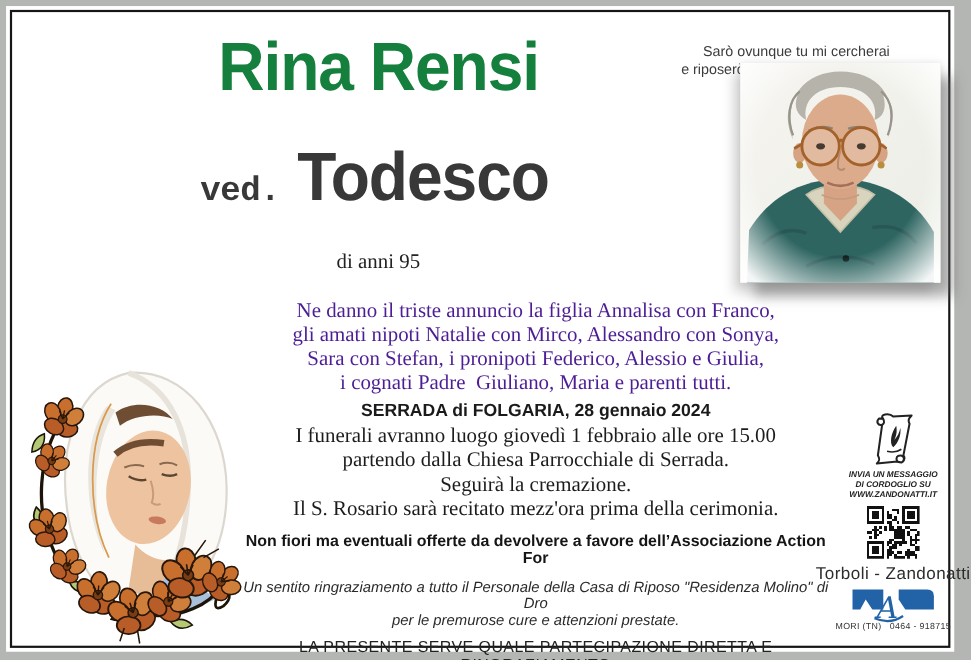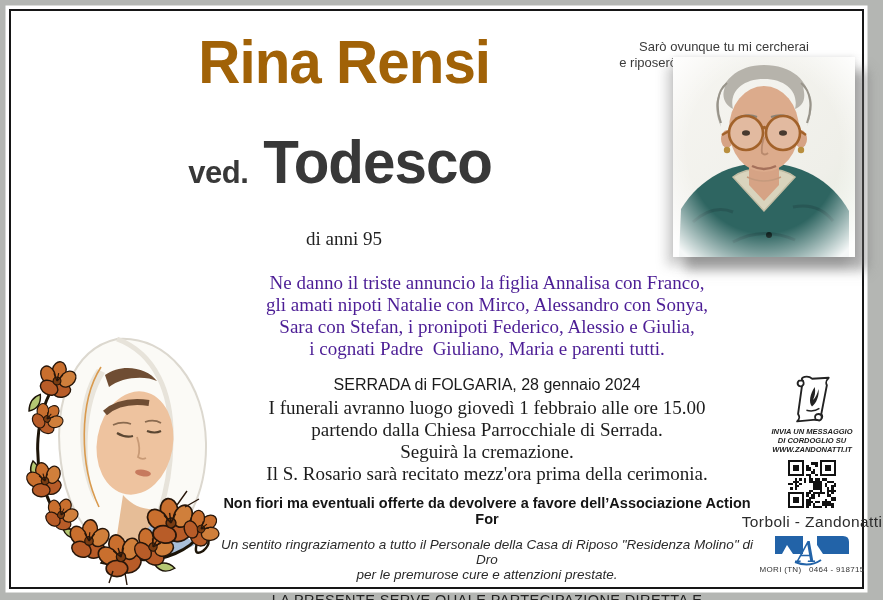--- a/index.html
+++ b/index.html
@@ -21,32 +21,32 @@
   
   .photo{
     position:absolute;left:662px;top:46px;width:182px;height:200px;
     background:#f3f2ee;
     box-shadow:12px 13px 11px rgba(105,105,105,.55),-7px 9px 10px rgba(125,125,125,.32),0 0 6px rgba(140,140,140,.25);
   }
   .photo svg{display:block;width:100%;height:100%;}
   
   .title-col{position:absolute;left:50px;top:14px;width:566px;text-align:center;}
   .intro{font-family:"Liberation Serif",serif;font-size:21px;color:#232323;}
-  .name-line{margin-top:7px;line-height:60px;color:#a16207;}
+  .name-line{margin-top:7px;line-height:60px;color:#15803d;}
   .name-big{
     display:inline-block;font-weight:700;font-size:62px;letter-spacing:-1px;
     transform:scaleX(.94);transform-origin:center;white-space:nowrap;
   }
   .name-line2{margin-top:24px;line-height:60px;color:#383838;white-space:nowrap;}
-  .ved{display:inline-block;font-weight:700;font-size:31px;letter-spacing:-.5px;vertical-align:baseline;margin-right:8px;}
+  .ved{display:inline-block;font-weight:700;font-size:31px;letter-spacing:-.5px;vertical-align:baseline;margin-right:8px;font-family:Liberation Mono, monospace;}
   .age{margin-top:20px;font-family:"Liberation Serif",serif;font-size:19px;color:#232323;}
   
   .main-col{position:absolute;left:206px;top:261px;width:540px;text-align:center;}
   .announce{font-family:"Liberation Serif",serif;font-size:19px;line-height:22px;color:#4c1d95;}
-  .dateline{margin-top:16px;font-weight:400;font-size:16px;color:#1a1a1a;}
+  .dateline{margin-top:5px;font-weight:700;font-size:16px;color:#1a1a1a;}
   .funeral{margin-top:3px;font-family:"Liberation Serif",serif;font-size:19px;line-height:22px;color:#1c1c1c;}
   .donation{margin-top:10px;font-weight:700;font-size:14.5px;line-height:16px;color:#151515;}
   .thanks{margin-top:10px;font-style:italic;font-size:13.5px;line-height:15px;color:#2a2a2a;}
   .closing{margin-top:10px;font-size:14.5px;letter-spacing:.4px;color:#222;}
   
   .right-col{position:absolute;left:726px;top:364px;width:150px;text-align:center;}
   .scroll-wrap{height:52px;}
   .invia{margin-top:1px;font-weight:700;font-style:italic;font-size:7.5px;line-height:8.8px;color:#222;}
   .qr{width:48px;height:48px;margin:6px auto 0;}
   .qr svg{display:block;width:100%;height:100%;}

